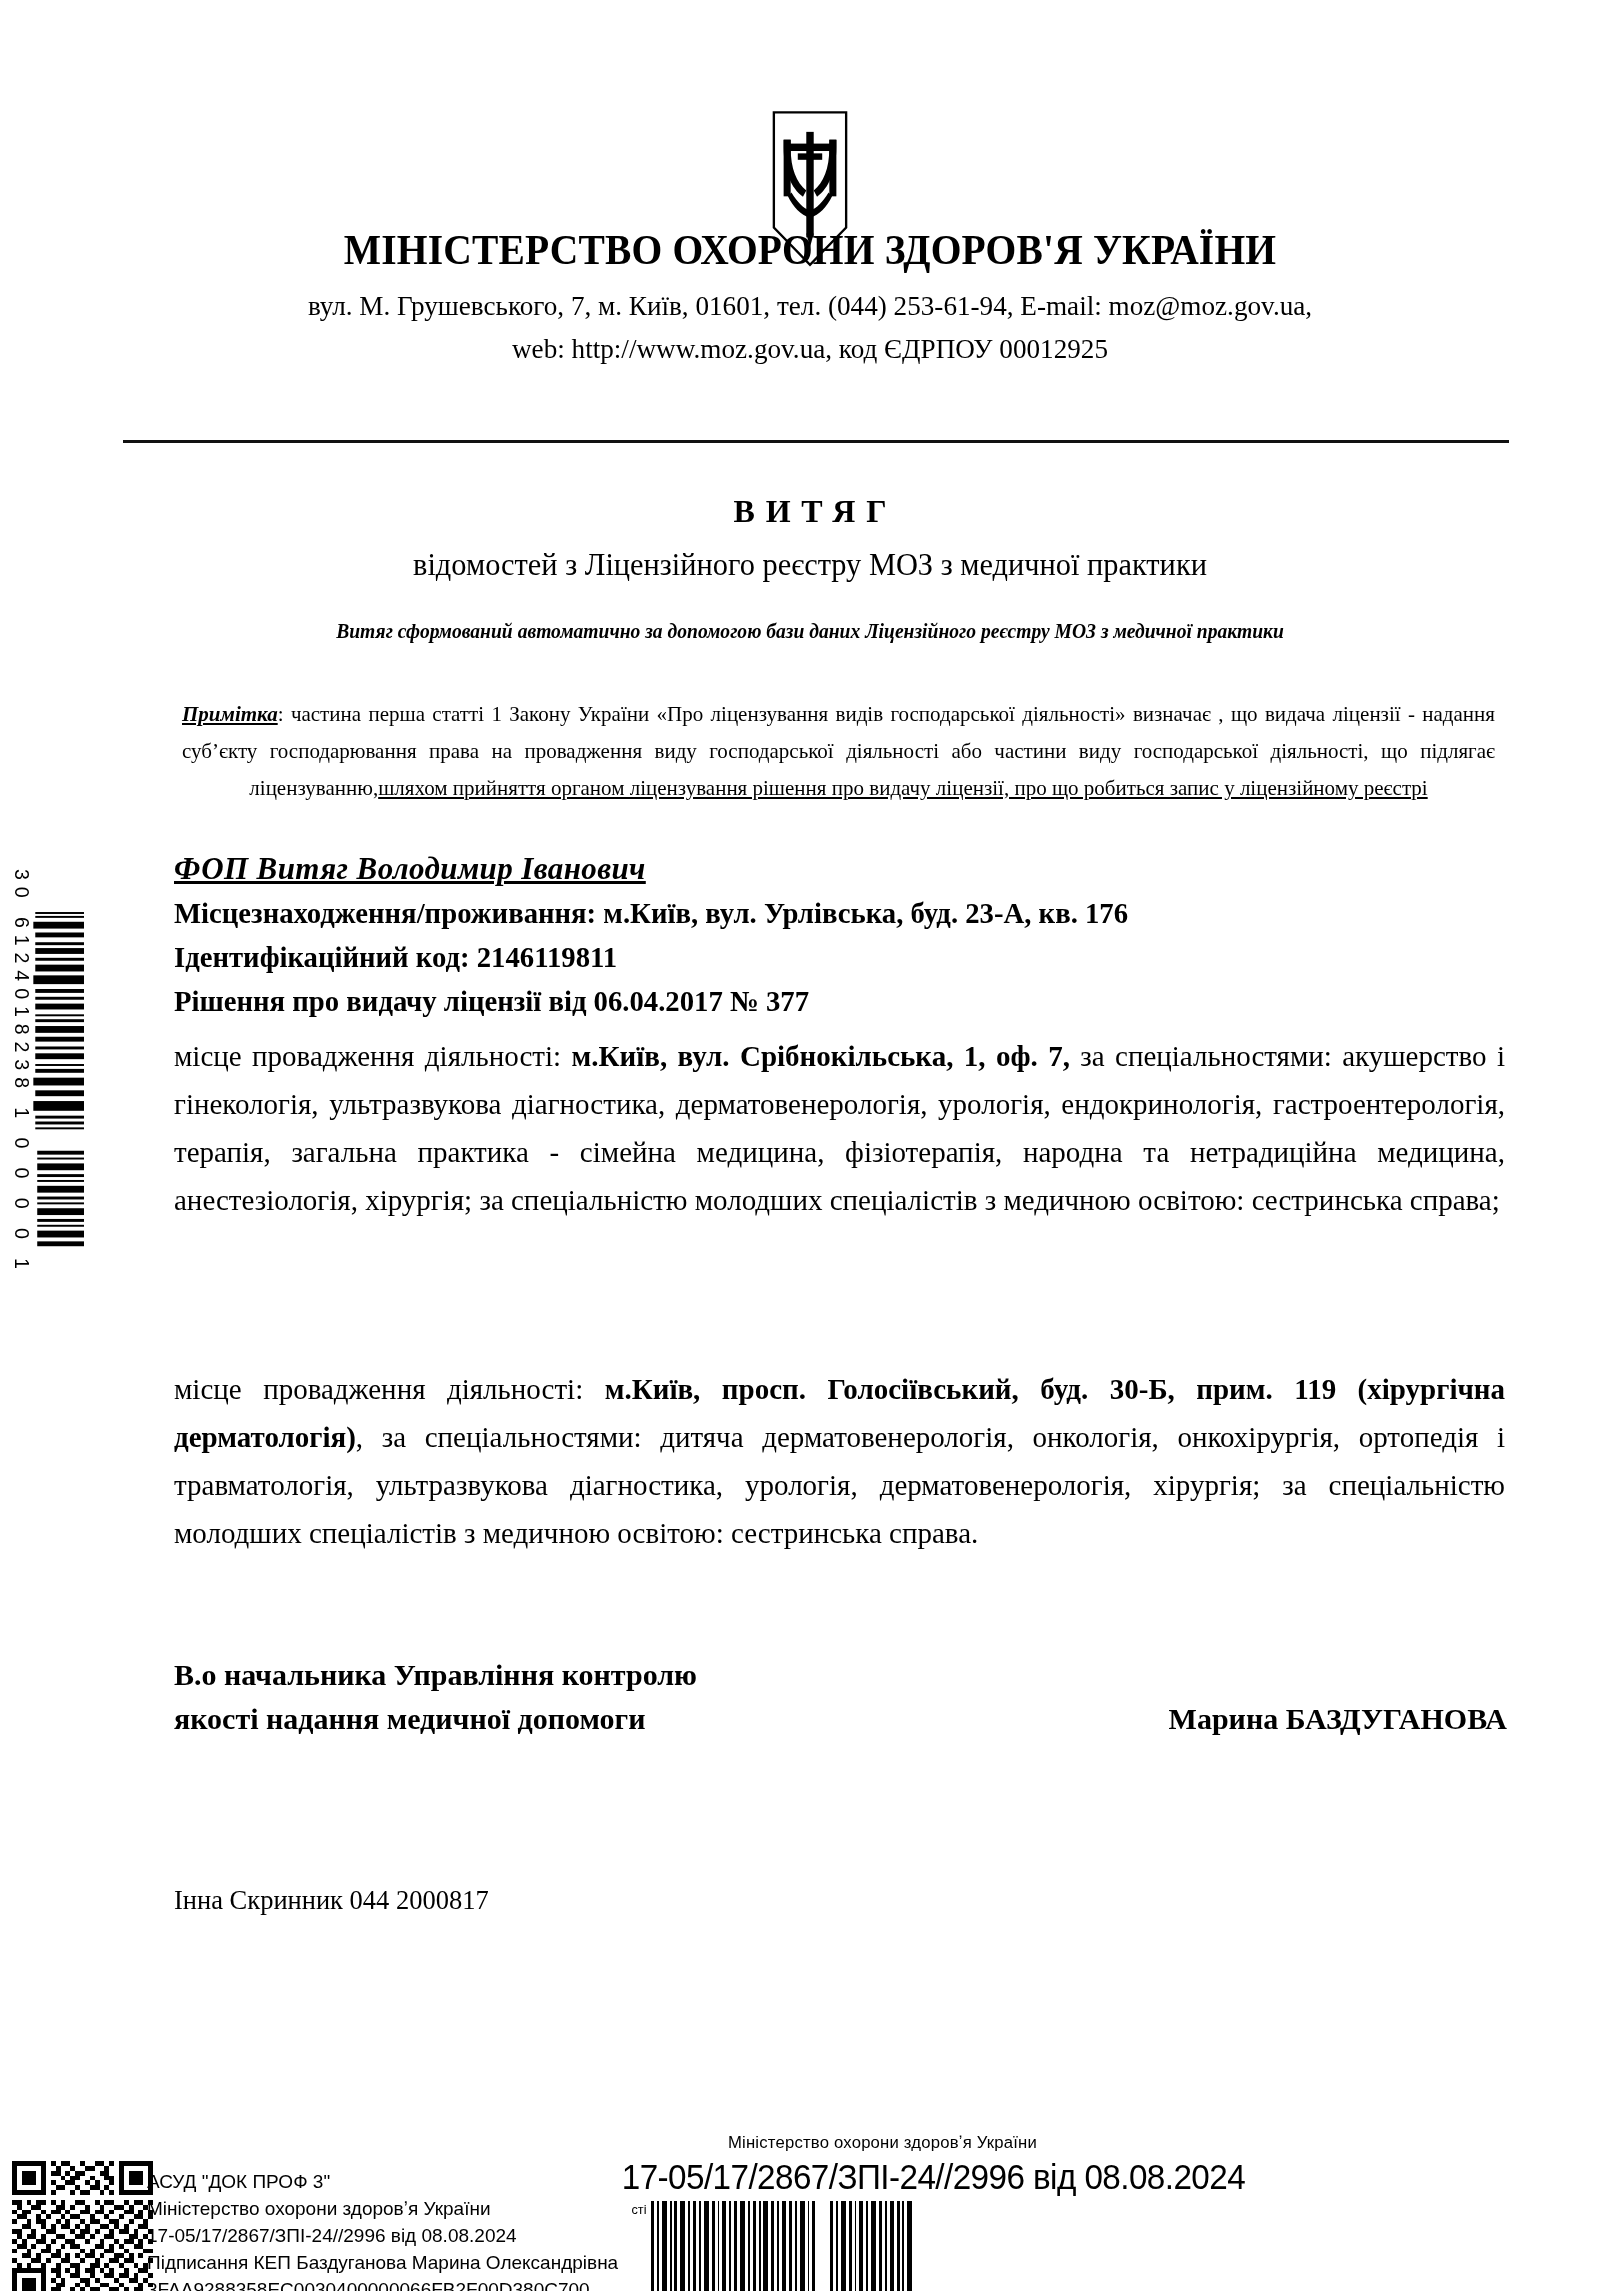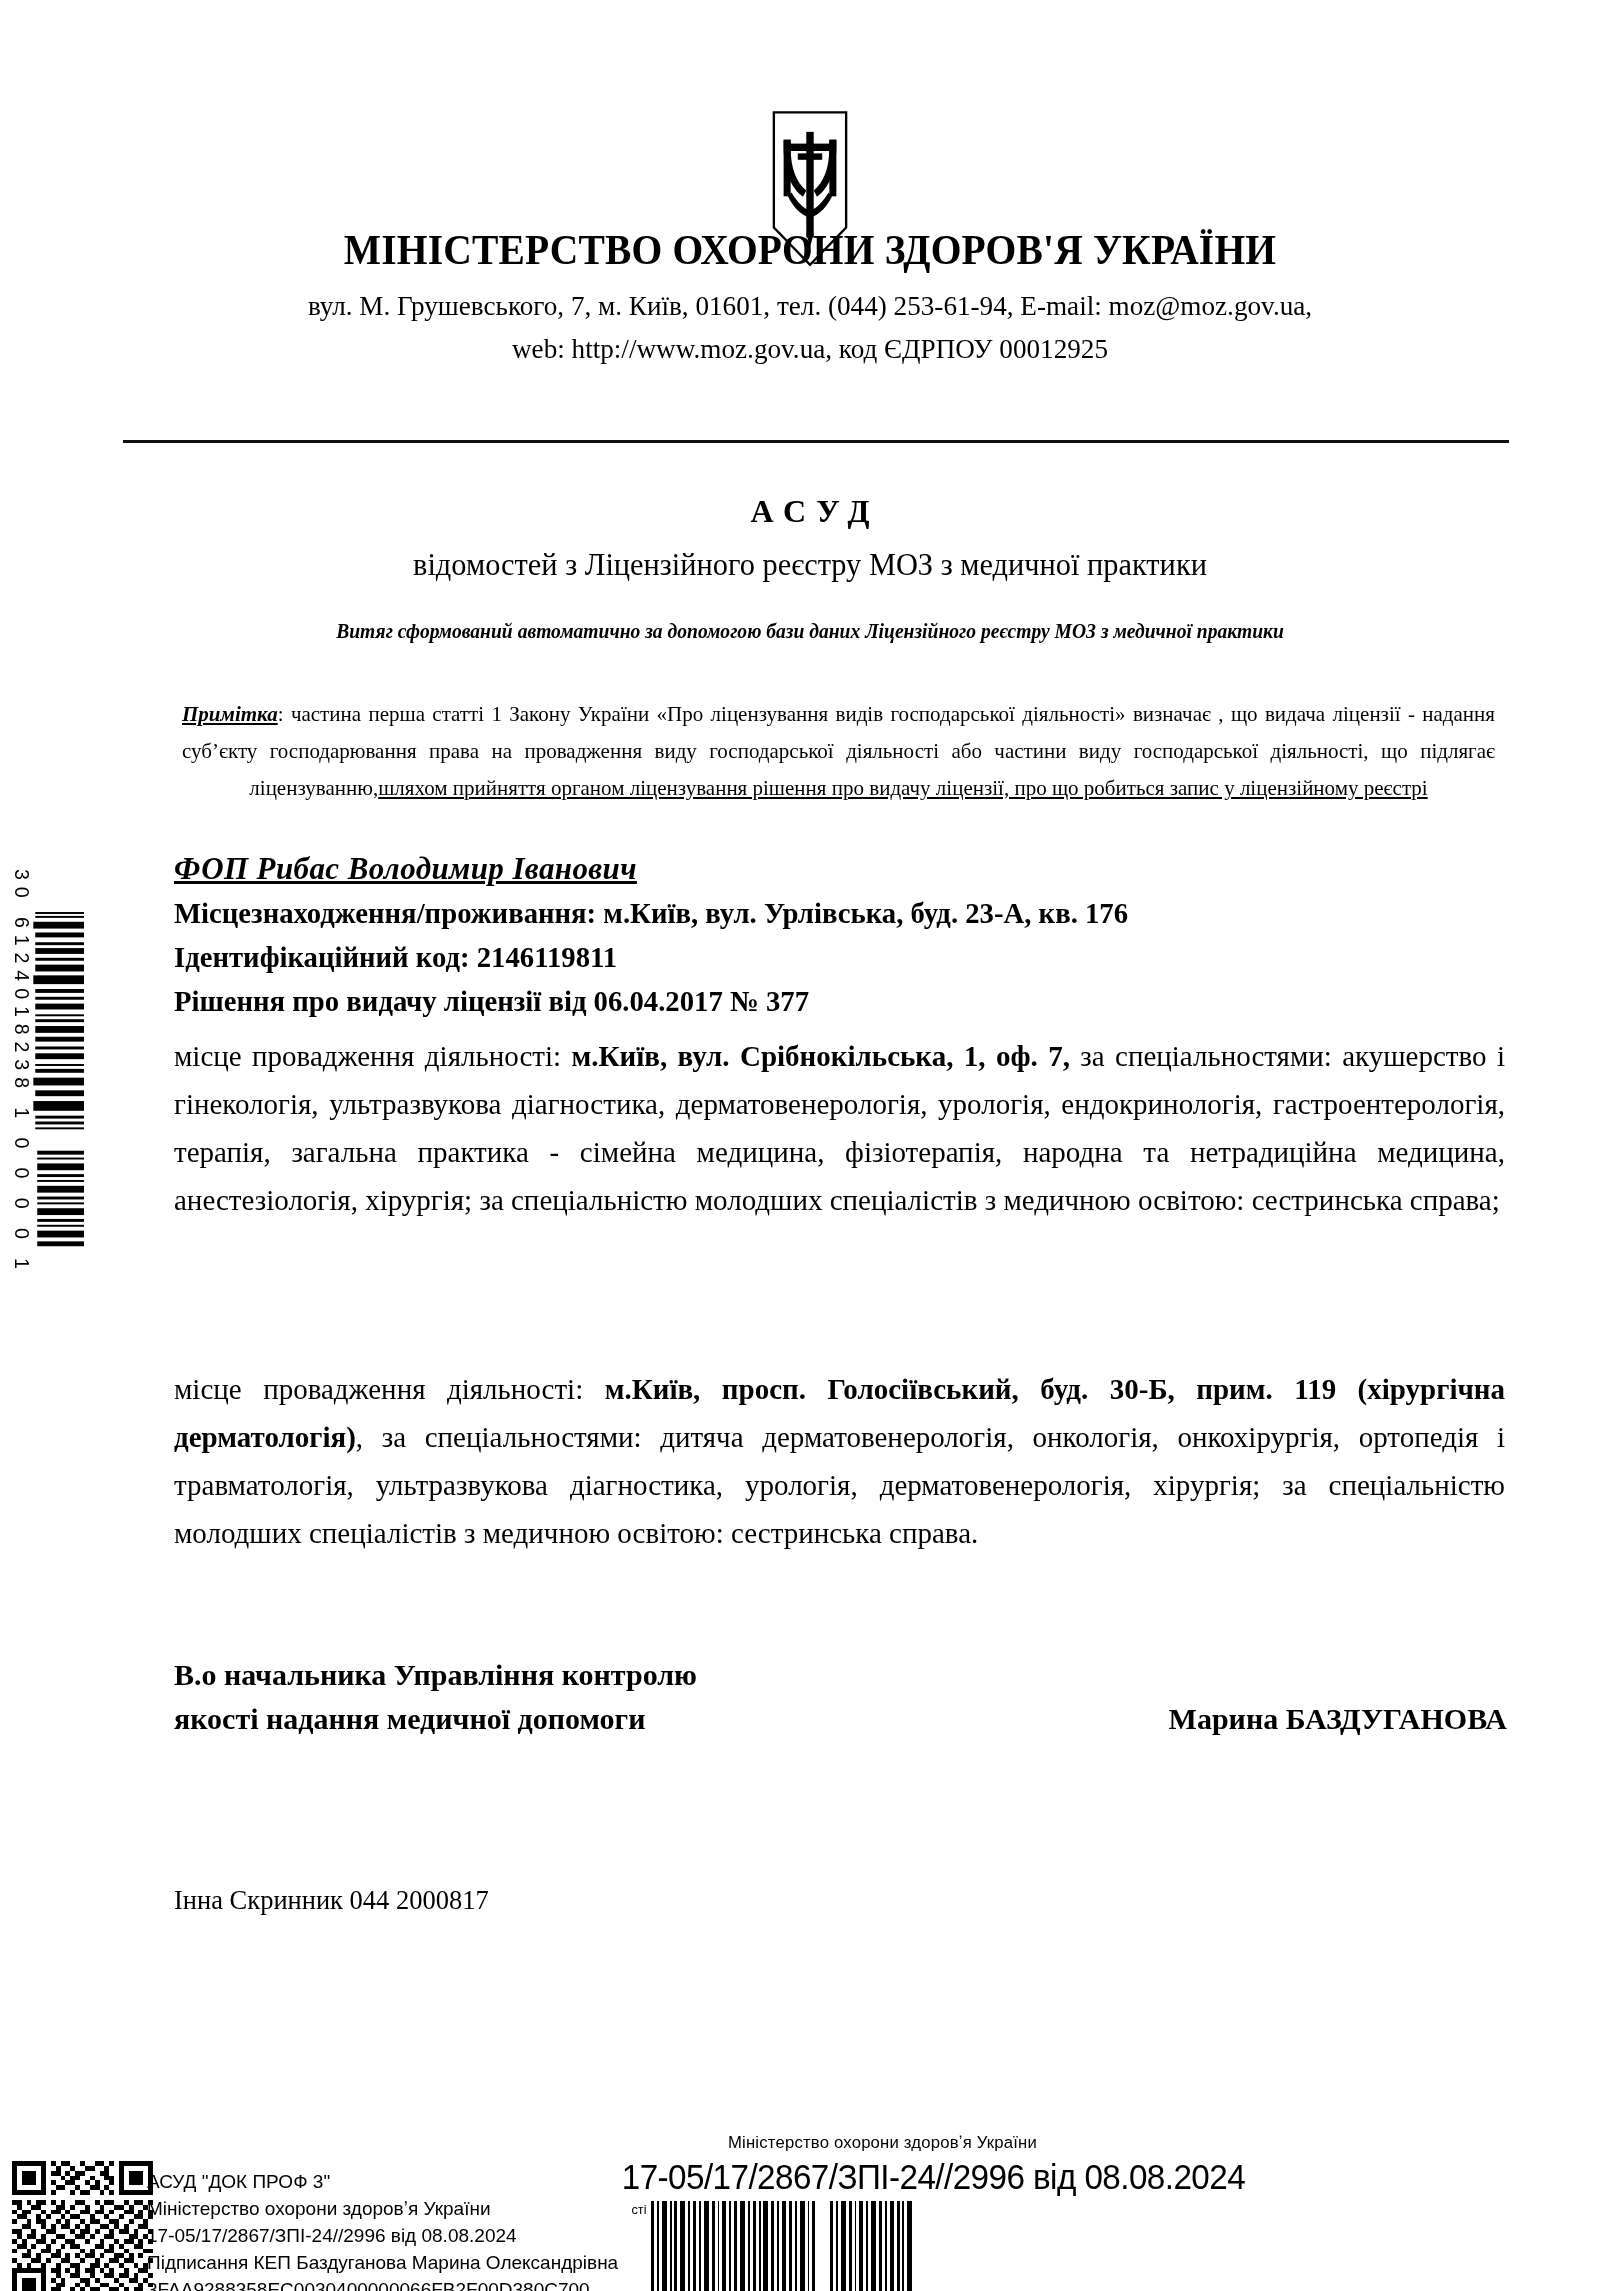--- a/index.html
+++ b/index.html
@@ -288,30 +288,30 @@
   </div>
 
   <div class="ministry-title">МІНІСТЕРСТВО ОХОРОНИ ЗДОРОВ'Я УКРАЇНИ</div>
   <div class="ministry-contact">
     <div>вул. М. Грушевського, 7, м. Київ, 01601, тел. (044) 253-61-94, E-mail: moz@moz.gov.ua,</div>
     <div>web: http://www.moz.gov.ua, код ЄДРПОУ 00012925</div>
   </div>
 
   <div class="rule"></div>
 
-  <div class="doc-word">АСУД</div>
+  <div class="doc-word">ВИТЯГ</div>
   <div class="doc-subtitle">відомостей з Ліцензійного реєстру МОЗ з медичної практики</div>
   <div class="auto-note">Витяг сформований автоматично за допомогою бази даних Ліцензійного реєстру МОЗ з медичної практики</div>
 
   <div class="remark">
     <span class="rm-label">Примітка</span><span>: частина перша статті 1 Закону України «Про ліцензування видів господарської діяльності» визначає , що видача ліцензії - надання субʼєкту господарювання права на провадження виду господарської діяльності або частини виду господарської діяльності, що підлягає ліцензуванню,</span><span class="rm-under">шляхом прийняття органом ліцензування рішення про видачу ліцензії, про що робиться запис у ліцензійному реєстрі</span>
   </div>
 
   <div class="entity">
-    <div class="entity-name">ФОП Рибас Володимир Іванович</div>
+    <div class="entity-name">ФОП Витяг Володимир Іванович</div>
     <div class="entity-line"><span>Місцезнаходження/проживання:</span><span> м.Київ,  вул. Урлівська, буд. 23-А, кв. 176</span></div>
     <div class="entity-line"><span>Ідентифікаційний код:</span><span> 2146119811</span></div>
     <div class="entity-line"><span>Рішення про видачу ліцензії від</span><span> 06.04.2017 № 377</span></div>
   </div>
 
   <div class="activity" id="activity-1">
     <span>місце провадження діяльності:</span><b> м.Київ, вул. Срібнокільська, 1, оф. 7,</b><span> за спеціальностями: акушерство і гінекологія, ультразвукова діагностика, дерматовенерологія, урологія, ендокринологія, гастроентерологія, терапія, загальна практика - сімейна медицина, фізіотерапія, народна та нетрадиційна медицина, анестезіологія, хірургія; за спеціальністю молодших спеціалістів з медичною освітою: сестринська справа;</span>
   </div>
 
   <div class="activity" id="activity-2">

